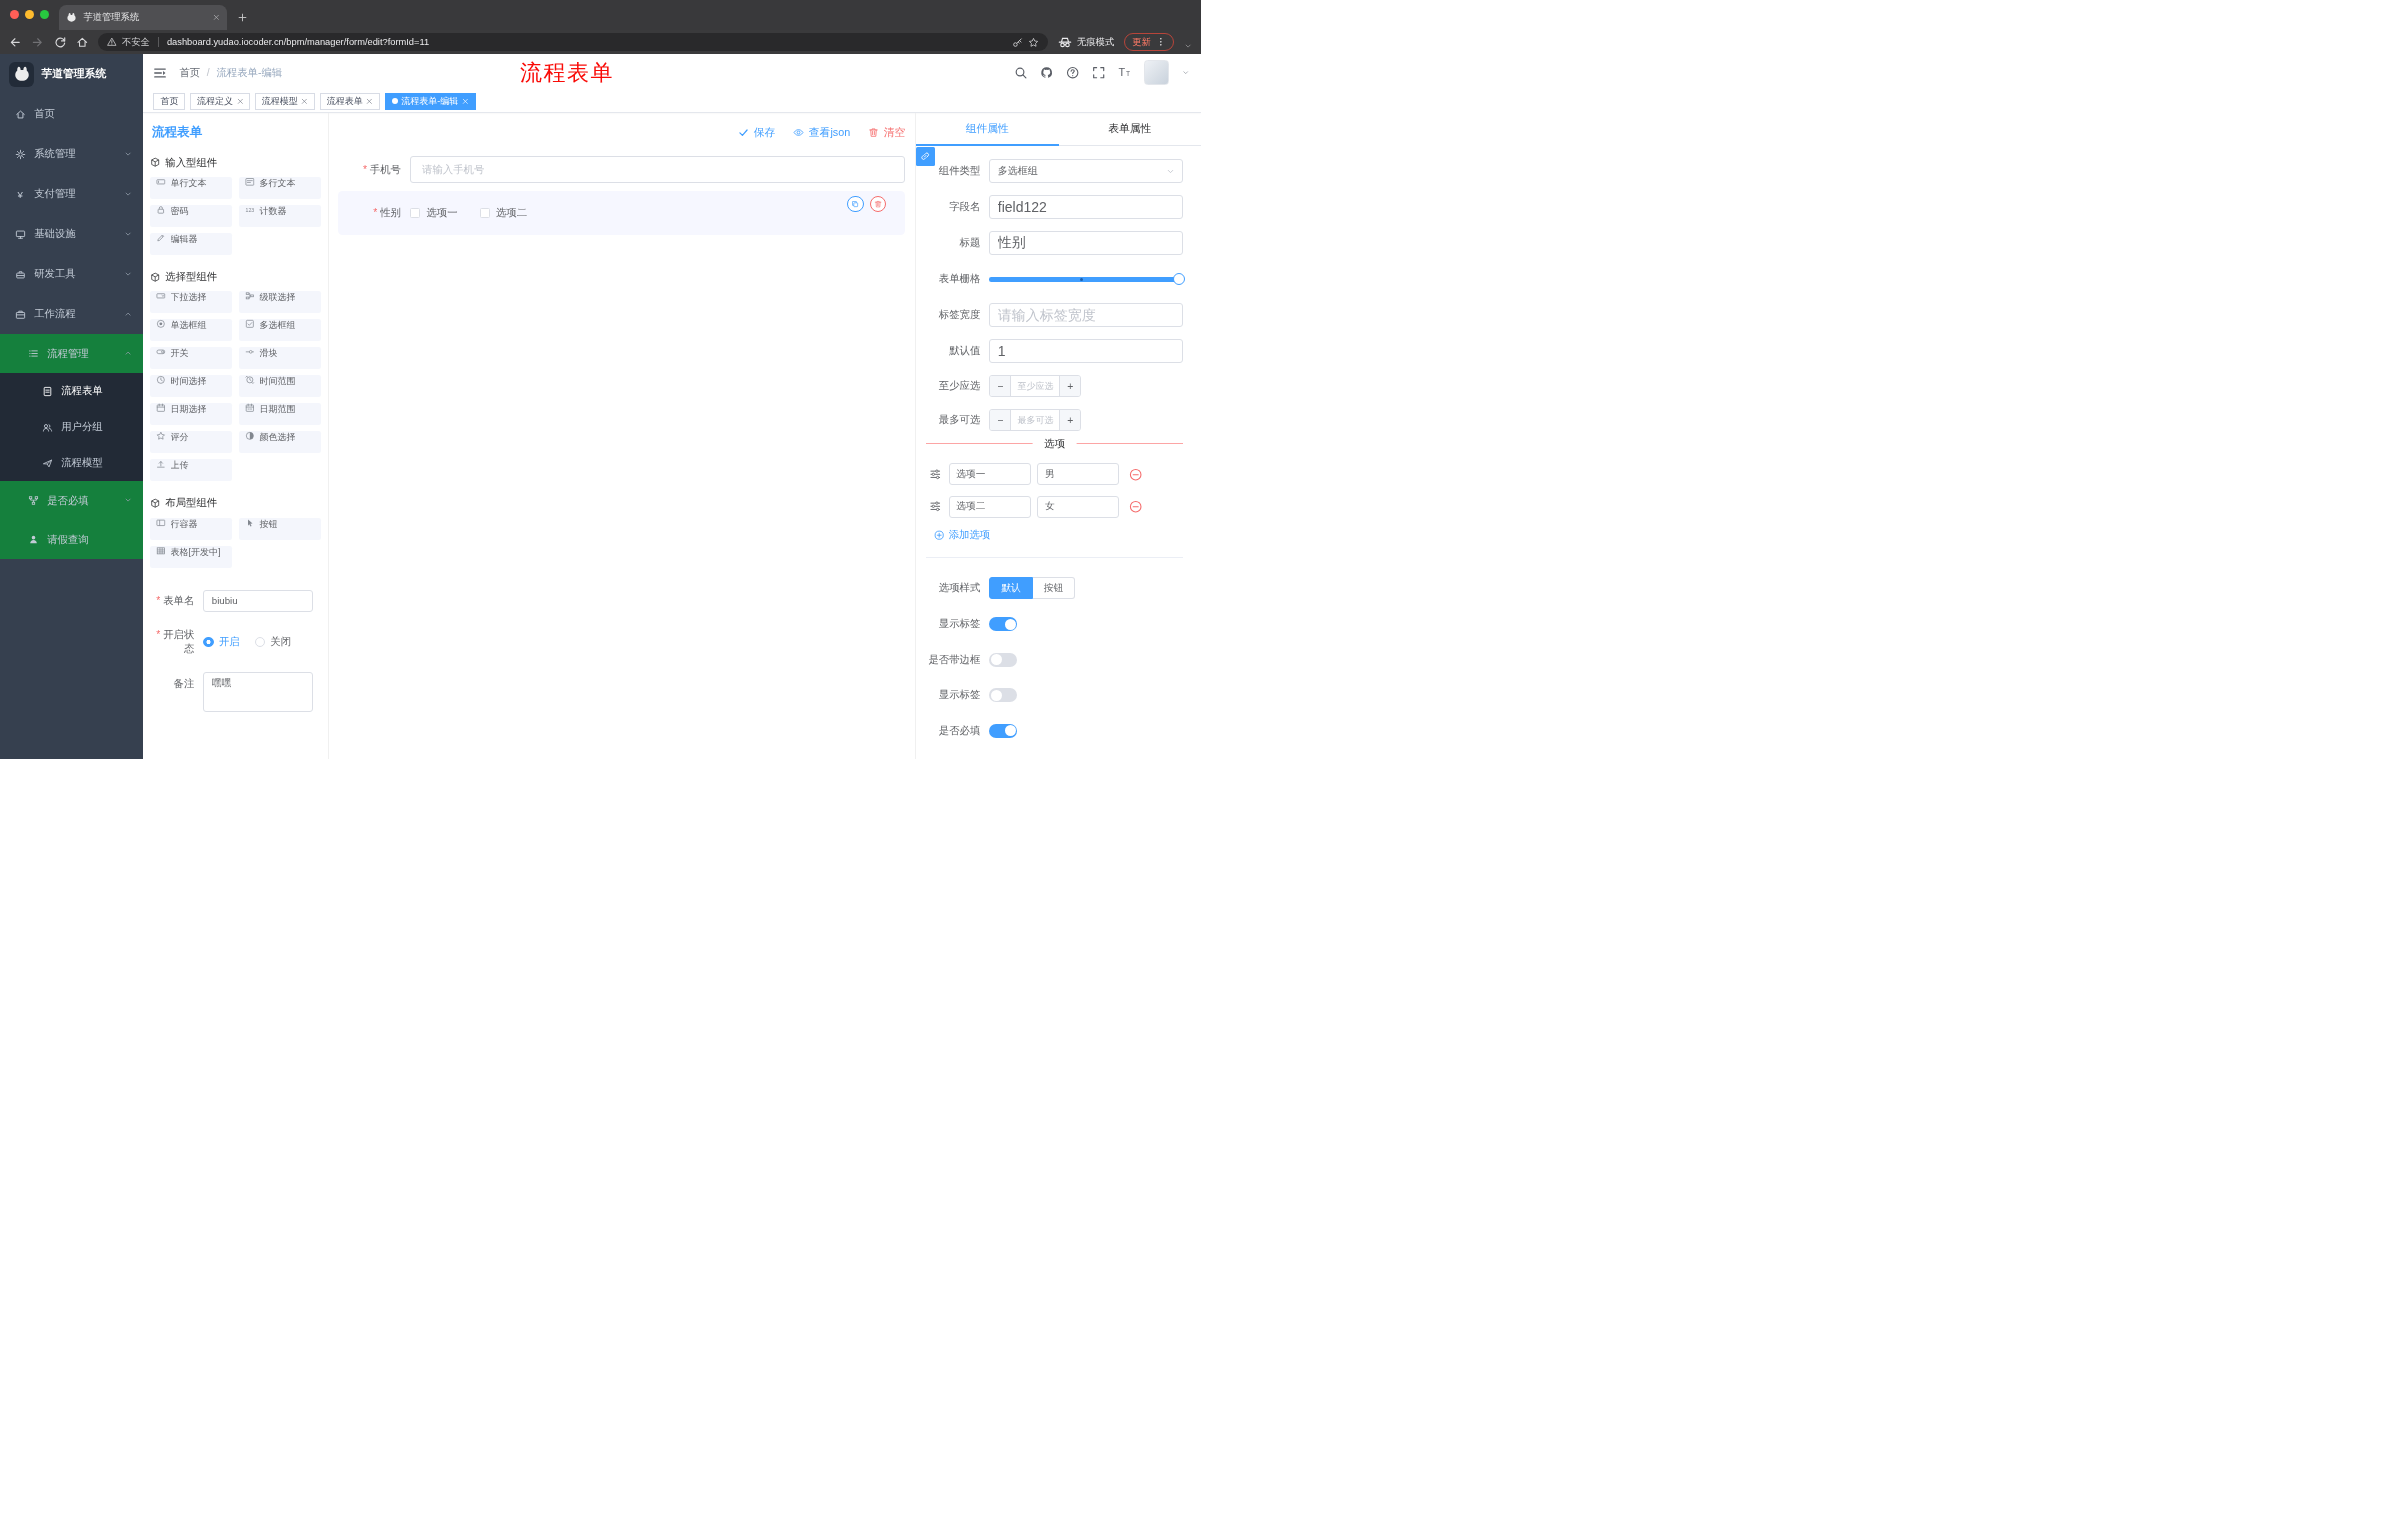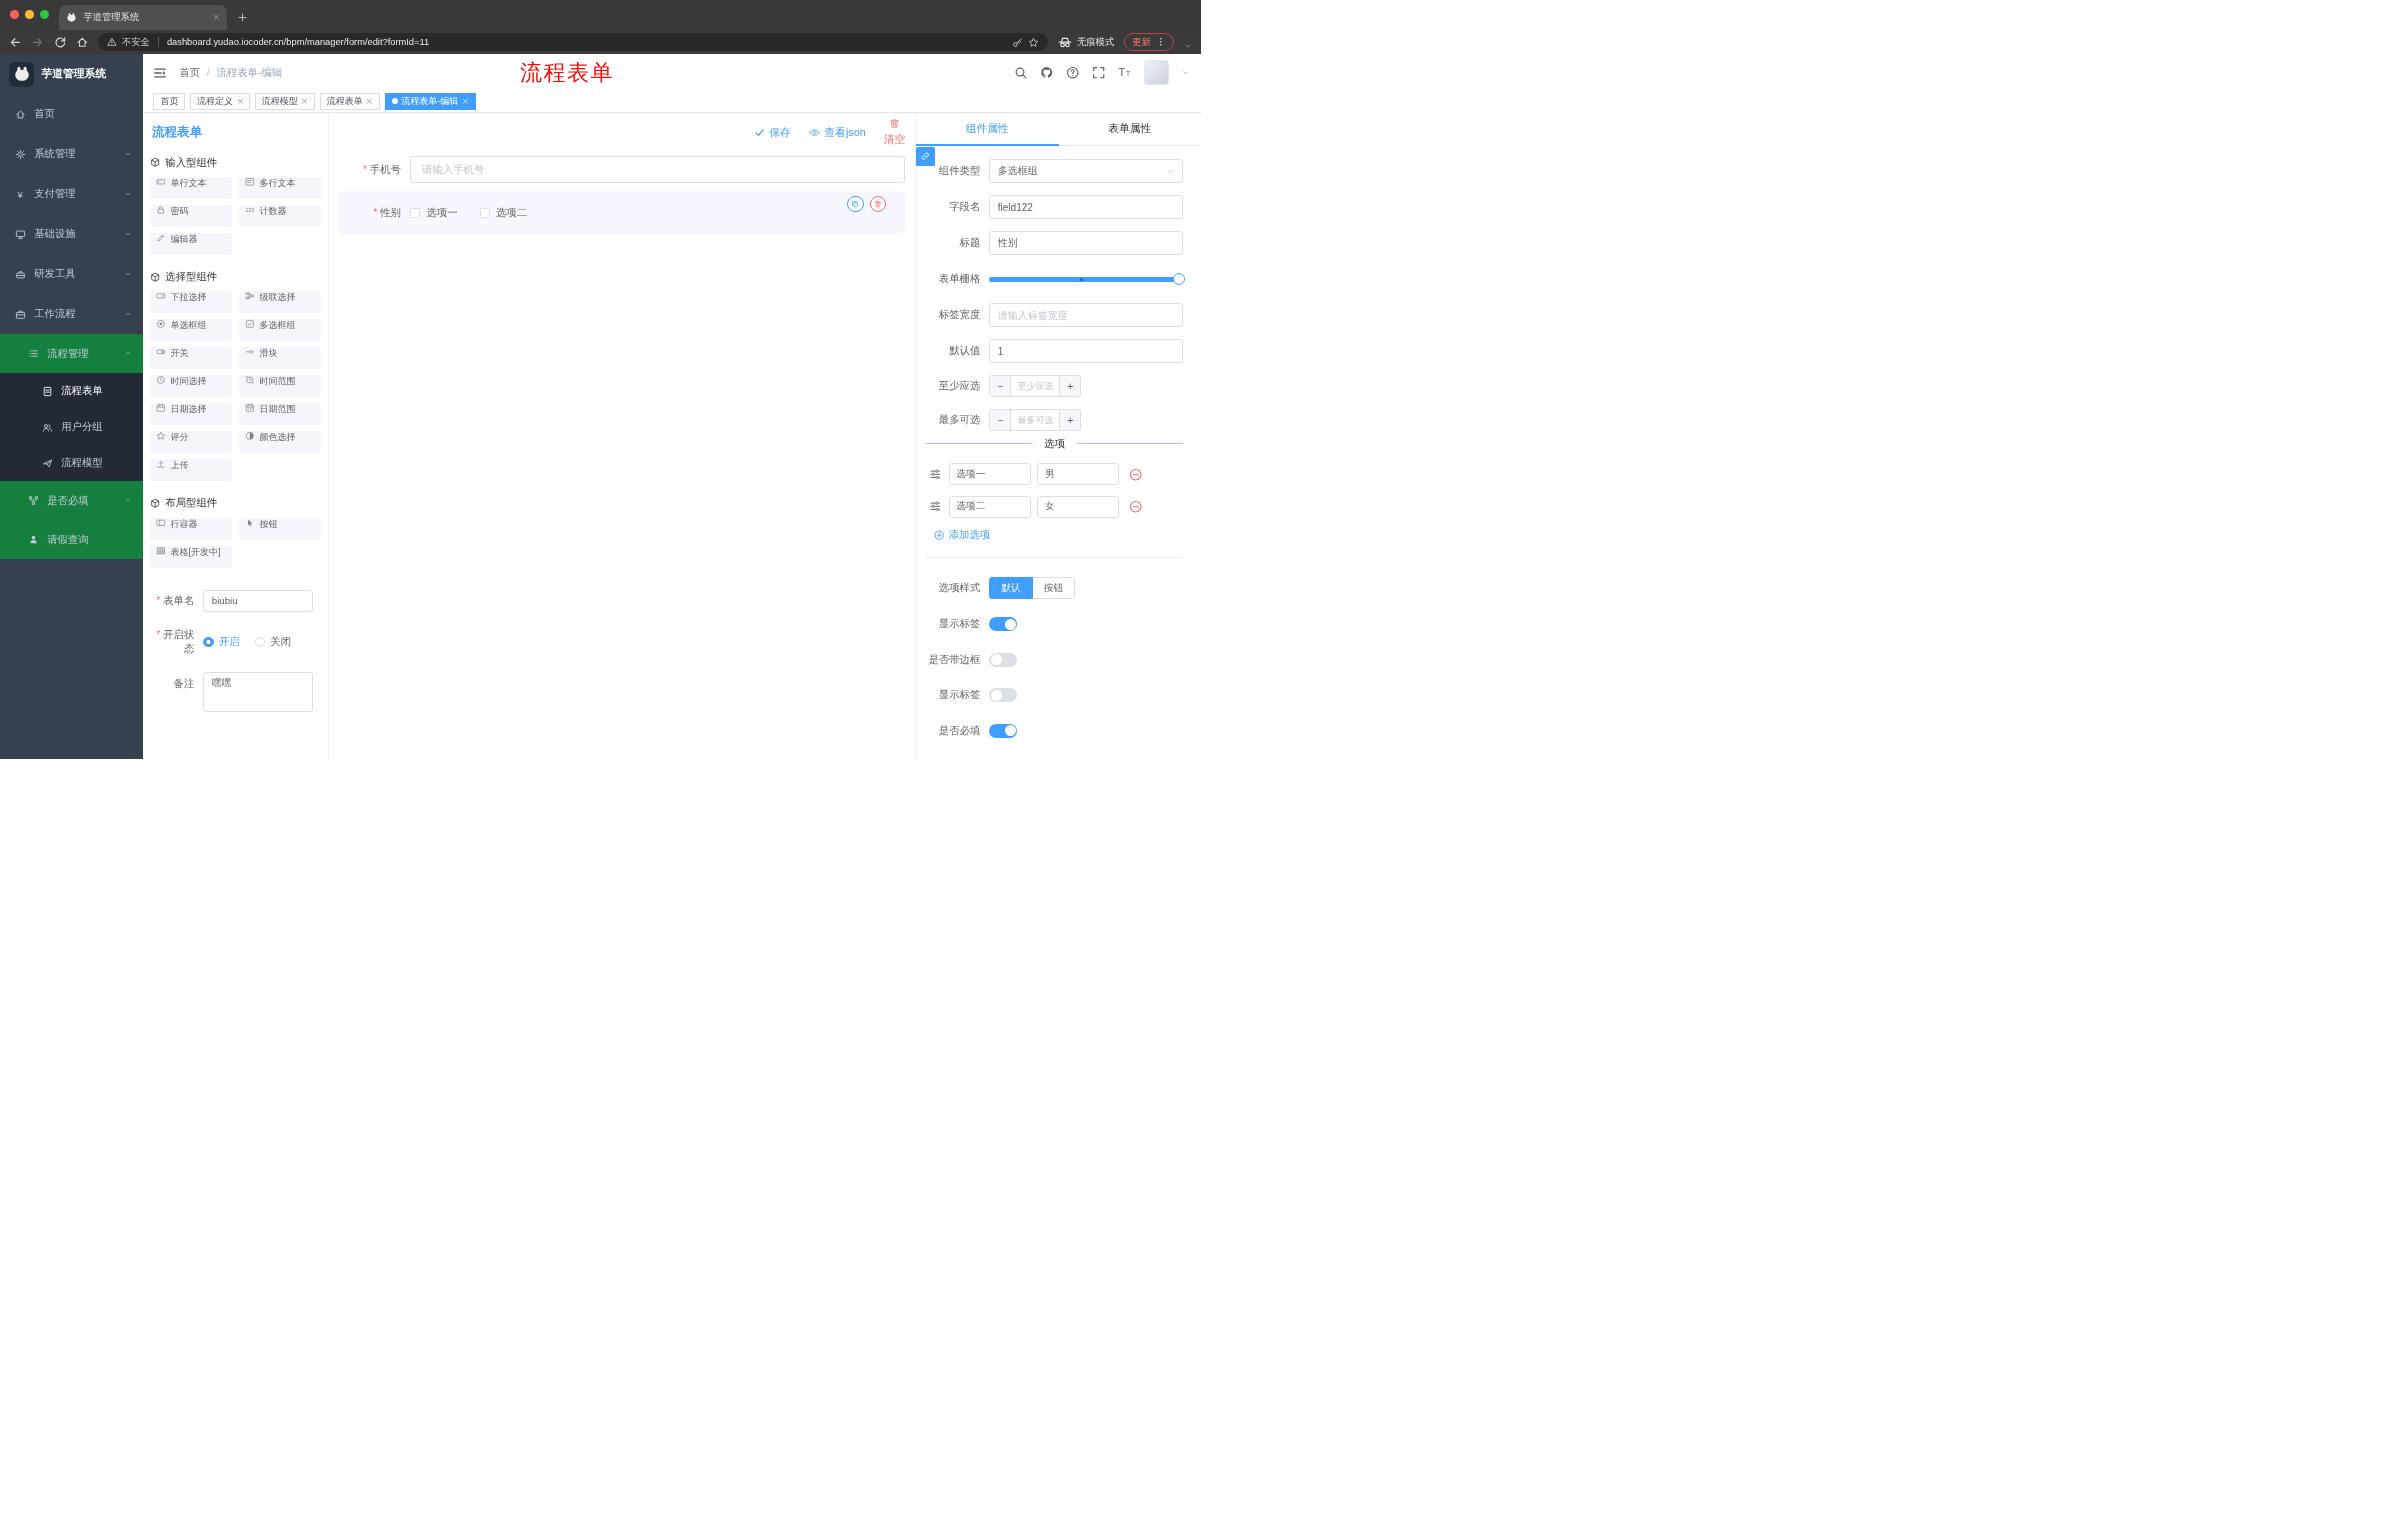--- a/index.html
+++ b/index.html
@@ -96,21 +96,21 @@
   .rdot { width:10.4px; height:10.4px; border-radius:50%; border:0.7px solid #dcdfe6; background:#fff; flex:none; }
   .radio.sel .rdot { border-color:#409eff; background:radial-gradient(circle,#fff 0 1.9px,#409eff 2.2px); }
   .radio span { color:#606266; }
   .radio.sel span { color:#409eff; }
 
   .canvas { flex:1; padding:9px 9.7px 0 9px; border-right:0.7px solid #f0f0f0; display:flex; flex-direction:column; min-width:0; }
   .canvas-toolbar { display:flex; justify-content:flex-end; align-items:center; gap:18px; height:21px; font-size:10.8px; flex:none; }
   .tb-btn { display:flex; align-items:center; gap:4.5px; cursor:pointer; }
   .tb-btn svg { width:11px; height:11px; flex:none; }
   .tb-blue { color:#409eff; }
-  .tb-red { color:#f56c6c;flex-direction:column; }
+  .tb-red { color:#f56c6c; }
   .cfield { display:flex; align-items:center; margin-top:13.4px; }
   .clabel { width:72px; flex:none; text-align:right; padding-right:9px; font-size:10.4px; color:#606266; }
   .cinput { flex:1; height:27px; border:0.7px solid #dcdfe6; border-radius:3px; display:flex; align-items:center; padding:0 11px; font-size:10.4px; color:#c0c4cc; background:#fff; }
   .selected-block { margin-top:7.4px; background:#f6f7ff; border-radius:4.5px; padding:15px 0; position:relative; }
   .sb-actions { position:absolute; top:5.2px; right:19.3px; display:flex; gap:6px; }
   .act-circle { width:16.3px; height:16.3px; border-radius:50%; background:#fff; display:flex; align-items:center; justify-content:center; cursor:pointer; }
   .act-copy { border:0.7px solid #409eff; color:#409eff; }
   .act-del { border:0.7px solid #f56c6c; color:#f56c6c; }
   .act-circle svg { width:8.2px; height:8.2px; }
   .sb-row { display:flex; align-items:center; }
@@ -125,21 +125,21 @@
   .ptab.active::after { content:""; position:absolute; left:0; right:0; bottom:-0.7px; height:1.5px; background:#409eff; }
   .link-btn { position:absolute; left:0; top:34px; width:19.3px; height:19.3px; background:#409eff; color:#fff; display:flex; align-items:center; justify-content:center; border-radius:1.5px; cursor:pointer; z-index:2; }
   .link-btn svg { width:10.4px; height:10.4px; }
   .props-body { flex:1; padding:13.4px 18px 0 10.4px; overflow:hidden; }
   .prow { display:flex; align-items:center; margin-bottom:12px; }
   .plabel { width:63px; flex:none; text-align:right; padding-right:9px; font-size:10.4px; color:#606266; }
   .pcontrol { flex:1; min-width:0; display:flex; align-items:center; }
   .pselect { flex:1; height:24px; border:0.7px solid #dcdfe6; border-radius:3px; display:flex; align-items:center; padding:0 7.4px; font-size:10px; color:#606266; background:#fff; cursor:pointer; }
   .pselect .sval { flex:1; }
   .pselect svg { width:9px; height:9px; color:#c0c4cc; flex:none; }
-  .pinput { width:100%; height:24px; border:0.7px solid #dcdfe6; border-radius:3px; padding:0 7.4px; font-size:10px; color:#606266; outline:none; background:#fff; font-family:inherit; }
+  .pinput { width:100%; height:24px; border:0.7px solid #dcdfe6; border-radius:3px; padding:0 7.4px; font-size:14px; color:#606266; outline:none; background:#fff; font-family:inherit; }
   .pinput::placeholder { color:#c0c4cc; }
   .slider { flex:1; height:24px; display:flex; align-items:center; }
   .slider-run { width:100%; height:4.5px; border-radius:2.2px; background:#409eff; position:relative; }
   .slider-dot { position:absolute; left:47%; top:0.7px; width:3px; height:3px; border-radius:50%; background:#1b5fae; }
   .slider-handle { position:absolute; right:-1.5px; top:-3.7px; width:12px; height:12px; border-radius:50%; background:#fff; border:1.5px solid #409eff; cursor:grab; }
   .inum { display:flex; width:92px; height:22px; border:0.7px solid #dcdfe6; border-radius:3px; overflow:hidden; background:#fff; }
   .inum-btn { width:21px; background:#f5f7fa; display:flex; align-items:center; justify-content:center; color:#606266; font-size:10.4px; flex:none; cursor:pointer; }
   .inum-btn.minus { border-right:0.7px solid #dcdfe6; }
   .inum-btn.plus { border-left:0.7px solid #dcdfe6; }
   .inum-val { flex:1; display:flex; align-items:center; justify-content:center; font-size:9px; color:#c0c4cc; white-space:nowrap; }

